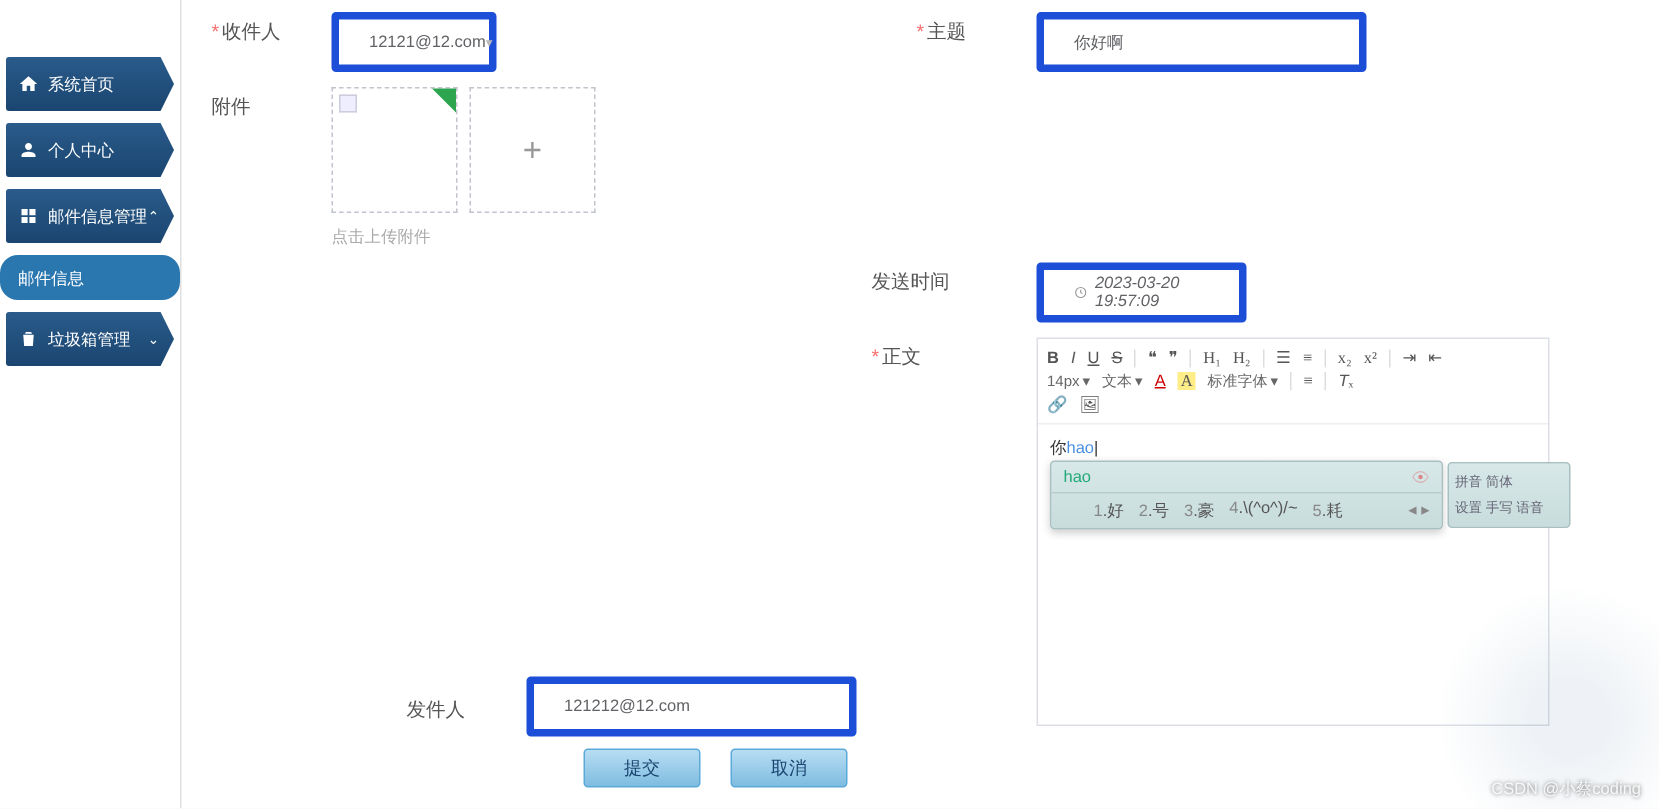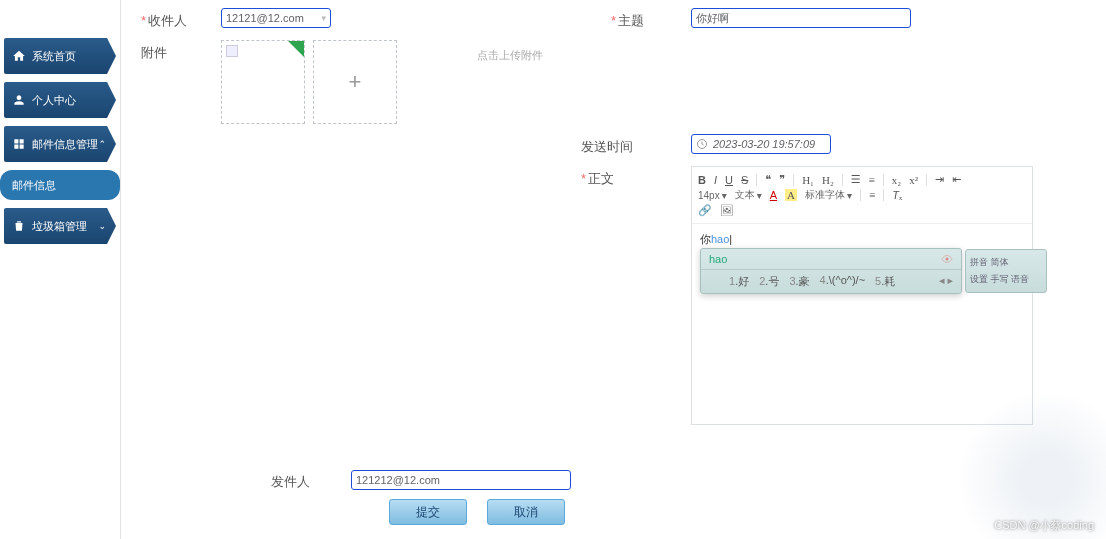--- a/index.html
+++ b/index.html
@@ -35,22 +35,22 @@
     
     .main { margin-left: 120px; height: 100%; padding: 8px 20px; background: #fff; border-left: 1px solid #e0e0e0; position: relative; }
     .form-row { display: flex; align-items: flex-start; margin-bottom: 10px; }
     .col-left { width: 470px; display: flex; align-items: flex-start; }
     .col-right { display: flex; align-items: flex-start; }
     
     .label { width: 80px; text-align: left; font-size: 13px; color: #555; padding-right: 8px; padding-top: 4px; }
     .label .req { color: #f56c6c; margin-right: 2px; }
     
     .select-input, .text-input, .date-input {
-      height: 20px; border: 1px solid #1d4ed8; border-radius: 3px; 
-      padding: 0 4px; font-size: 11px; color: #606266; background: #fff;
+      height: 40px; border: 5px solid #1d4ed8; border-radius: 3px; 
+      padding: 0 20px; font-size: 11px; color: #606266; background: #fff;
     }
     .select-input { width: 110px; display: flex; align-items: center; justify-content: space-between; }
     .text-input { width: 220px; }
     .sender-input { width: 220px; }
     .date-input { width: 140px; display: flex; align-items: center; gap: 5px; font-style: italic; }
     
     
     .attach-area { display: flex; gap: 8px; }
     .attach-box { 
       width: 84px; height: 84px; border: 1px dashed #c0c4cc; 
@@ -165,21 +165,21 @@
         <span style="color:#bbb;font-size:9px">▾</span>
       </div>
     </div>
     <div class="col-right">
       <div class="label"><span class="req">*</span><span>主题</span></div>
       <input class="text-input" value="你好啊" style="">
     </div>
   </div>
 
   <div class="form-row">
-    <div class="col-left" style="flex-direction:row">
+    <div class="col-left" style="flex-direction:column">
       <div style="display:flex">
         <div class="label"><span>附件</span></div>
         <div class="attach-area">
           <div class="attach-box filled"></div>
           <div class="attach-box">
             <span class="attach-plus">+</span>
           </div>
         </div>
       </div>
       <div class="upload-hint" style="margin-left:80px">点击上传附件</div>

